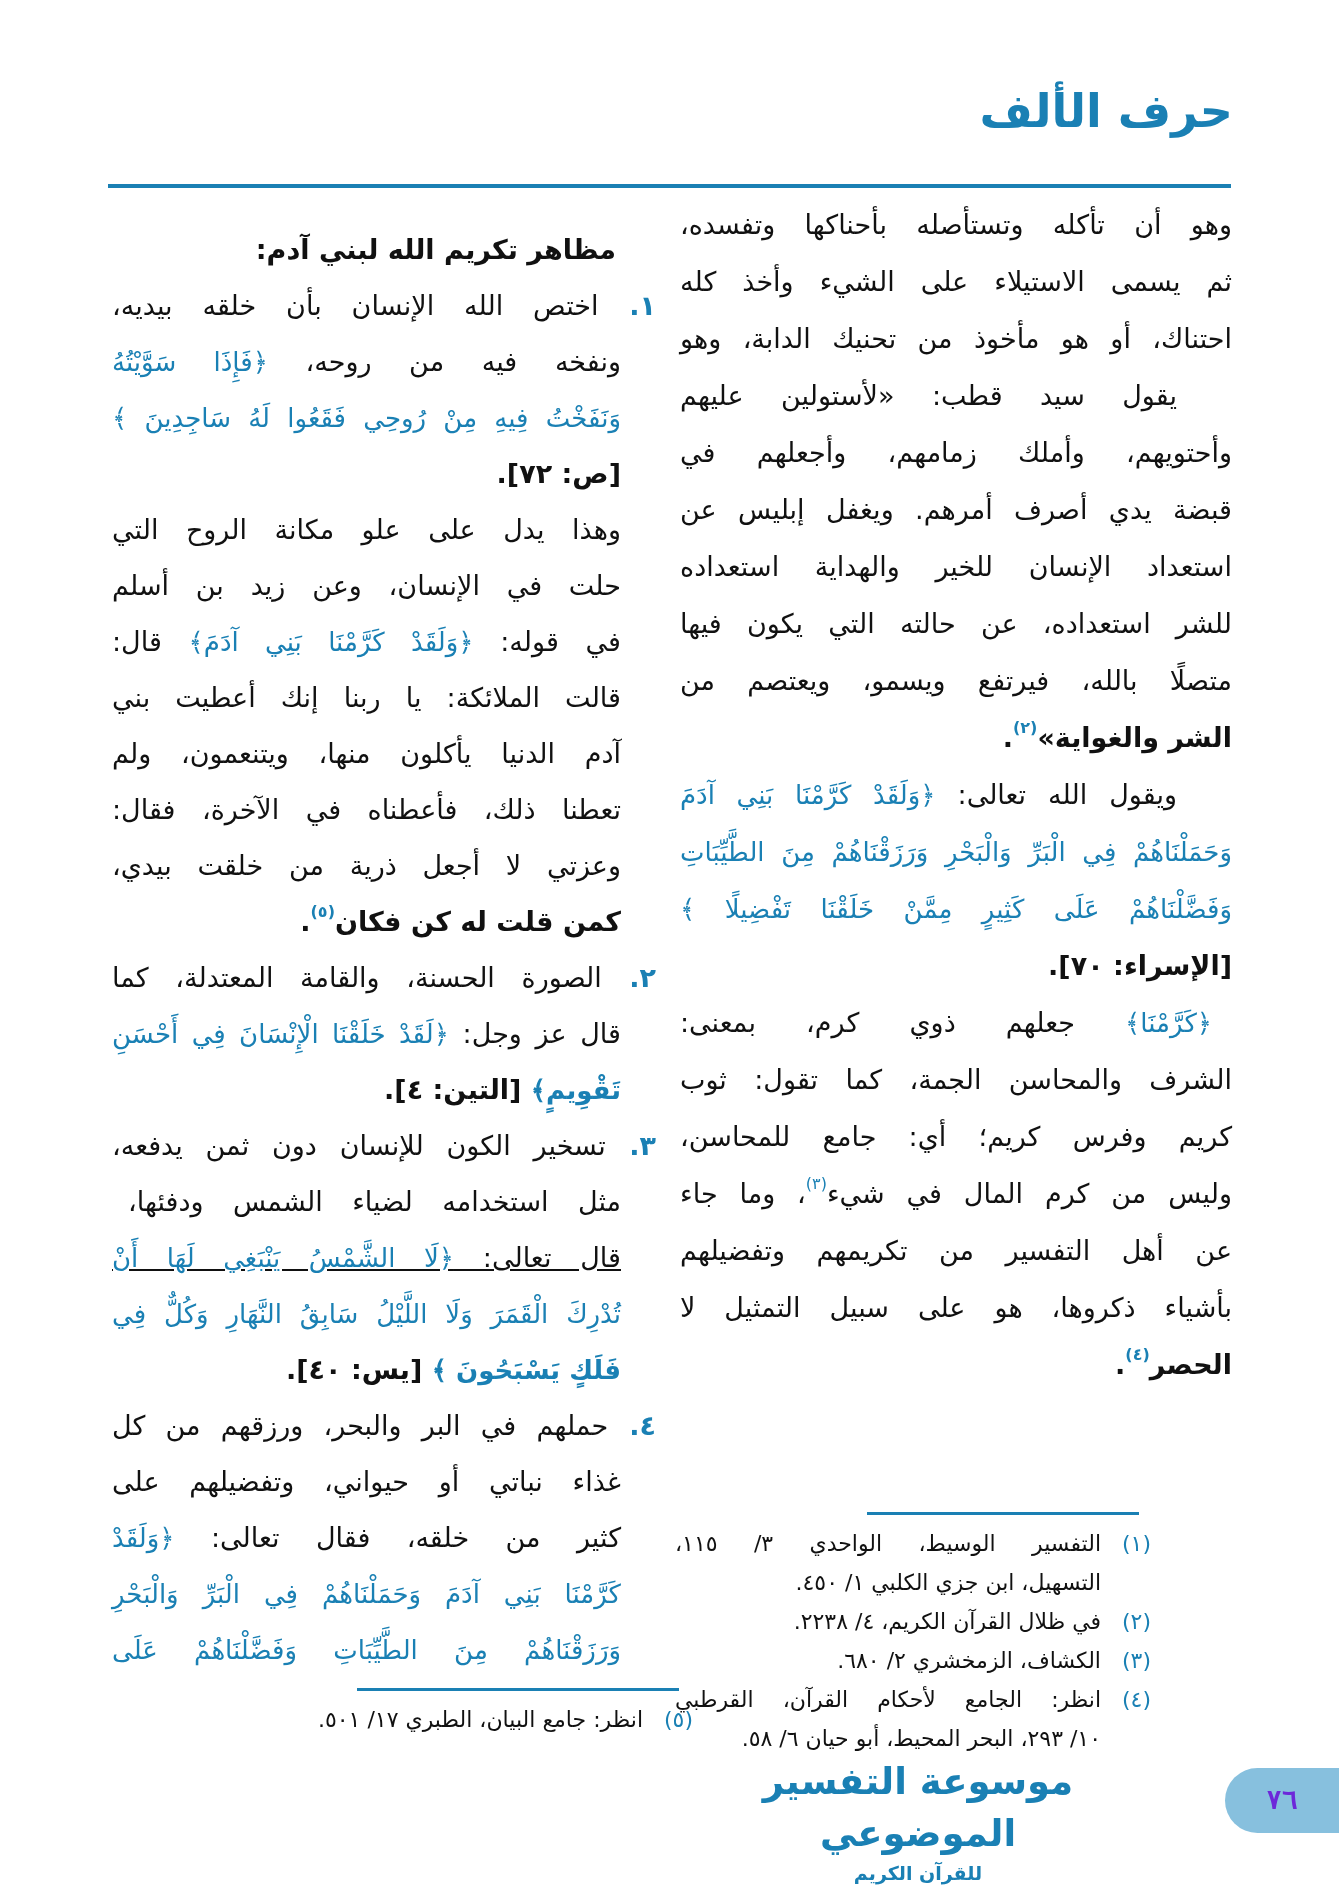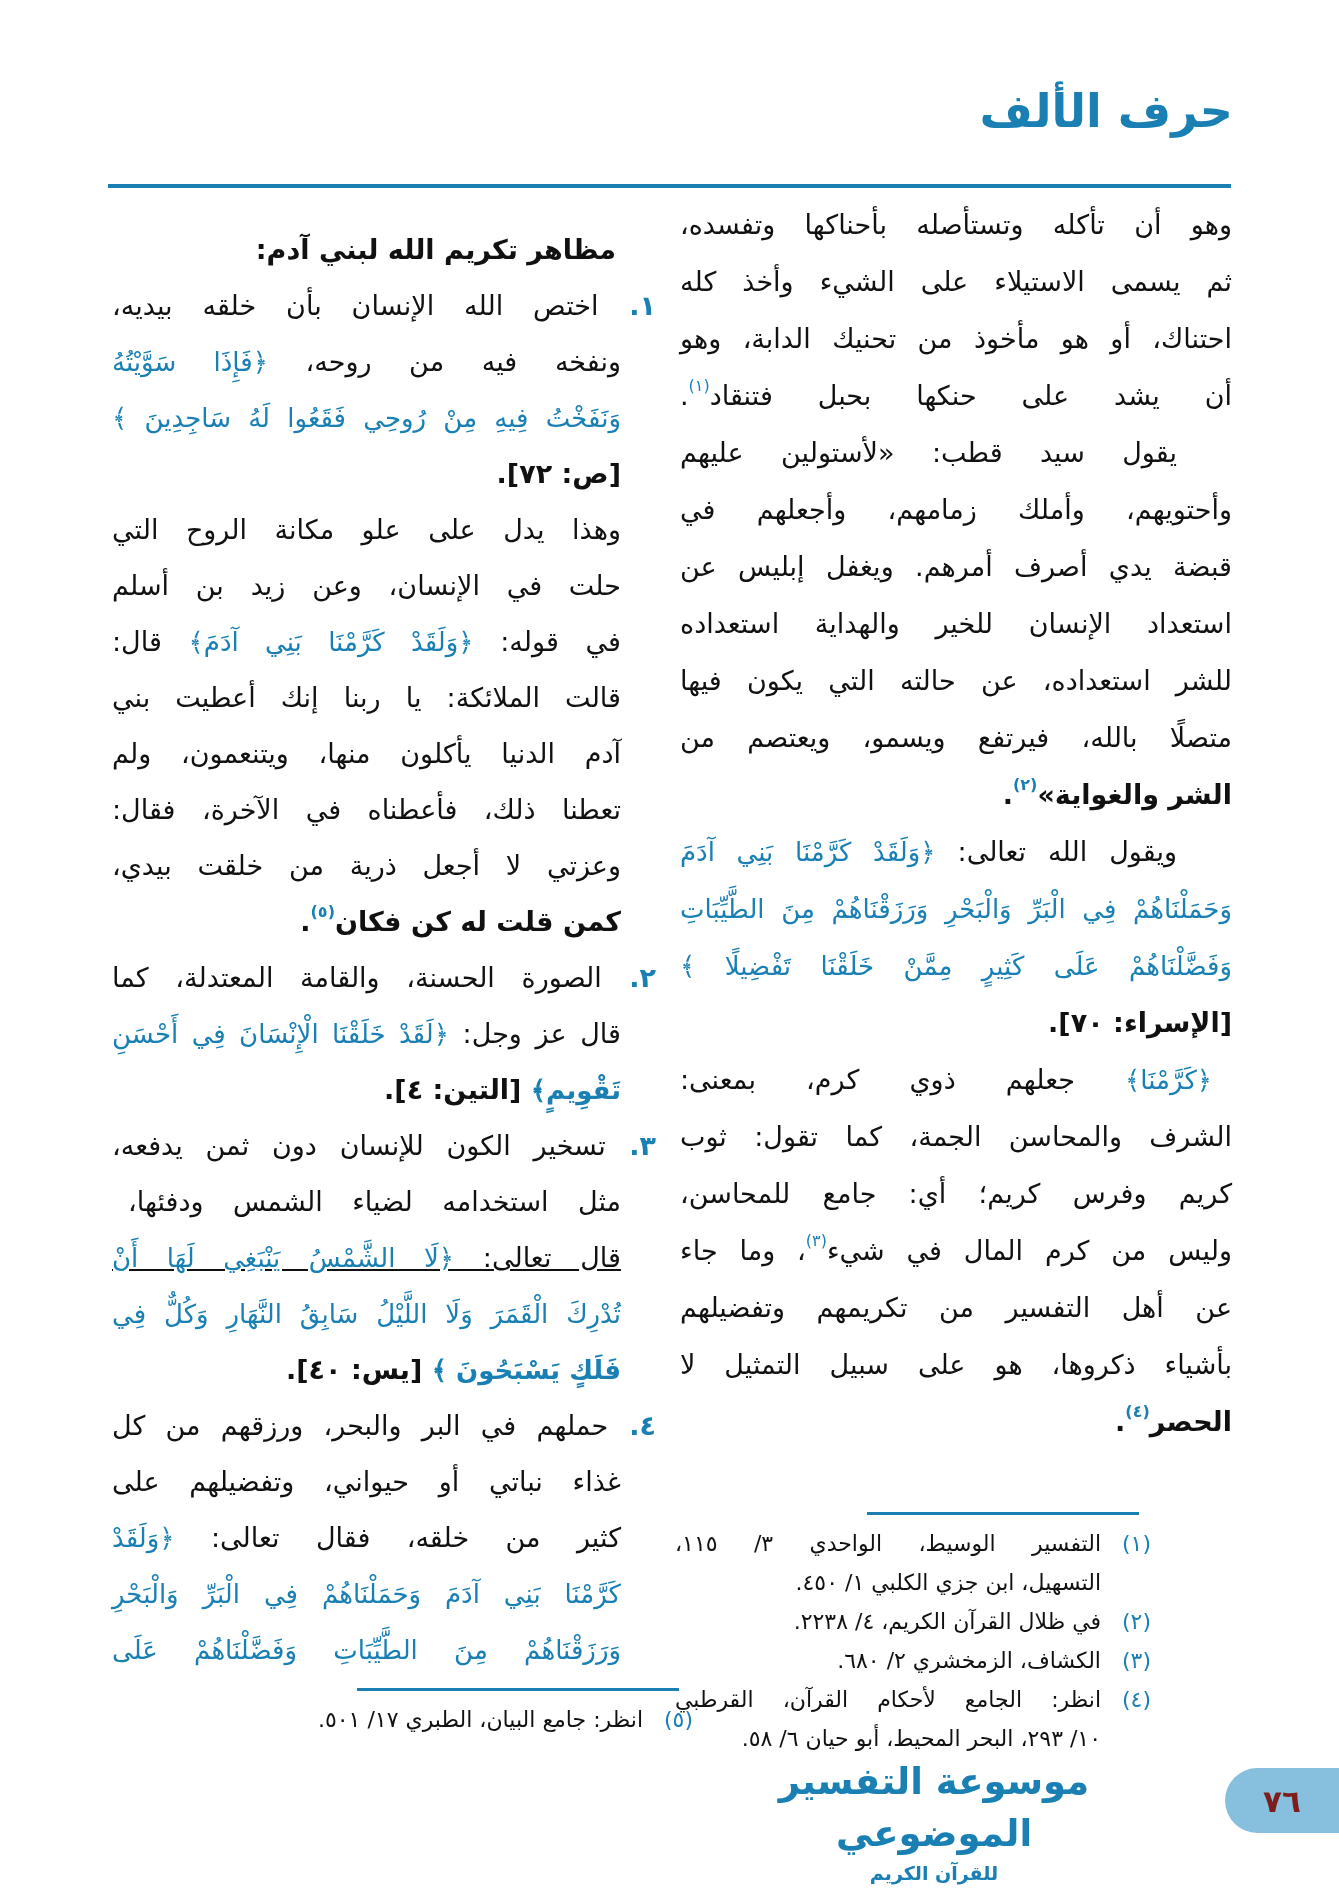--- a/index.html
+++ b/index.html
@@ -45,43 +45,42 @@
   #fnsep-left{top:1688px;left:357px;width:322px;}
   .fnblock{position:absolute;font-size:22px;}
   #fnblock-right{top:1524px;right:188px;width:476px;}
   #fnblock-left{top:1700px;right:646px;width:486px;}
   .fnrow{display:flex;line-height:39px;}
   .fnmark{color:var(--accent);min-width:50px;flex:0 0 50px;text-align:right;}
   .fntext{flex:1;text-align:right;}
   .fnrow.j .fntext{text-align:justify;text-align-last:justify;}
   
   .logo{
-    position:absolute;top:1756px;right:232px;width:346px;text-align:center;
+    position:absolute;top:1756px;right:248px;width:346px;text-align:center;
     color:var(--accent);
   }
   .logo-l1{font-size:37px;font-weight:bold;letter-spacing:-2px;line-height:52px;}
   .logo-l2{font-size:19px;font-weight:bold;line-height:26px;}
   .pagebox{
     position:absolute;top:1768px;right:0;width:114px;height:65px;
     background:var(--badge);border-radius:33px 0 0 33px;
     display:flex;align-items:center;justify-content:center;
-    color:#7f1d1d;font-size:31px;font-weight:bold;
+    color:#6d28d9;font-size:26px;font-weight:bold;font-family:Liberation Mono, monospace;
   }
 </style>
 </head>
 <body>
 
 <div class="hdr-title">حرف الألف</div>
 <div class="hdr-rule"></div>
 
 <div class="col" id="col-right">
     <div class="line"><span class="seg">وهو أن تأكله وتستأصله بأحناكها وتفسده،</span></div>
     <div class="line"><span class="seg">ثم يسمى الاستيلاء على الشيء وأخذ كله</span></div>
     <div class="line"><span class="seg">احتناك، أو هو مأخوذ من تحنيك الدابة، وهو</span></div>
-    <div class="line"><span class="seg">أن يشد على حنكها بحبل فتنقاد</span><sup class="fnref">(١)</sup><span class="seg">.</span></div>
     <div class="line" style="padding-right: 55px;"><span class="seg">يقول سيد قطب: «لأستولين عليهم</span></div>
     <div class="line"><span class="seg">وأحتويهم، وأملك زمامهم، وأجعلهم في</span></div>
     <div class="line"><span class="seg">قبضة يدي أصرف أمرهم. ويغفل إبليس عن</span></div>
     <div class="line"><span class="seg">استعداد الإنسان للخير والهداية استعداده</span></div>
     <div class="line"><span class="seg">للشر استعداده، عن حالته التي يكون فيها</span></div>
     <div class="line"><span class="seg">متصلًا بالله، فيرتفع ويسمو، ويعتصم من</span></div>
     <div class="line end"><span class="seg">الشر والغواية»</span><sup class="fnref">(٢)</sup><span class="seg">.</span></div>
     <div class="line" style="padding-right: 55px;"><span class="seg">ويقول الله تعالى: </span><span class="quran">﴿وَلَقَدْ كَرَّمْنَا بَنِي آدَمَ</span></div>
     <div class="line"><span class="quran">وَحَمَلْنَاهُمْ فِي الْبَرِّ وَالْبَحْرِ وَرَزَقْنَاهُمْ مِنَ الطَّيِّبَاتِ</span></div>
     <div class="line"><span class="quran">وَفَضَّلْنَاهُمْ عَلَى كَثِيرٍ مِمَّنْ خَلَقْنَا تَفْضِيلًا ﴾</span></div>

